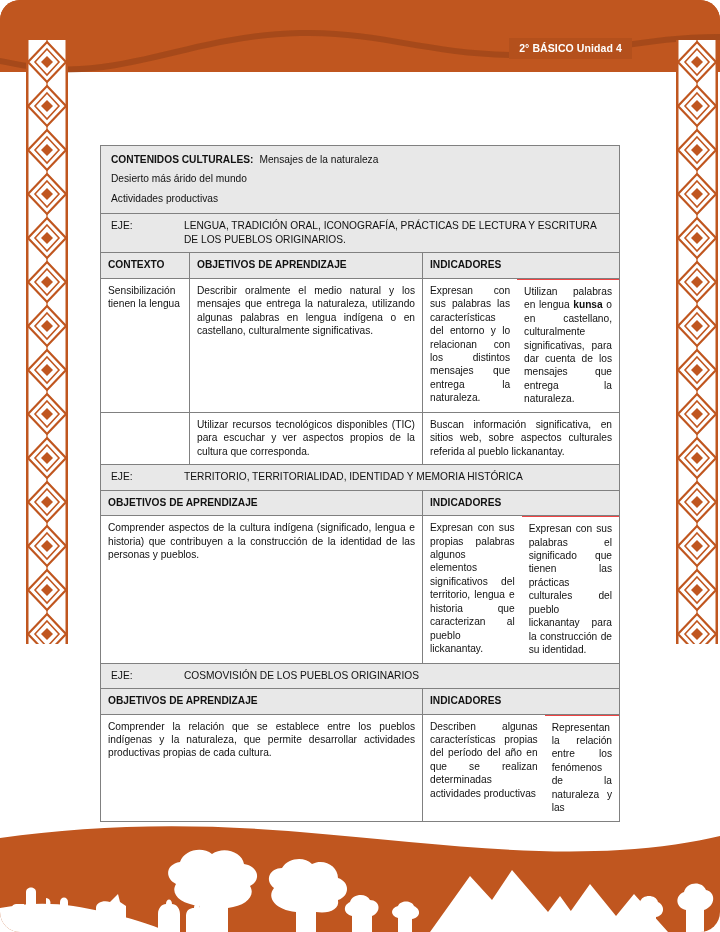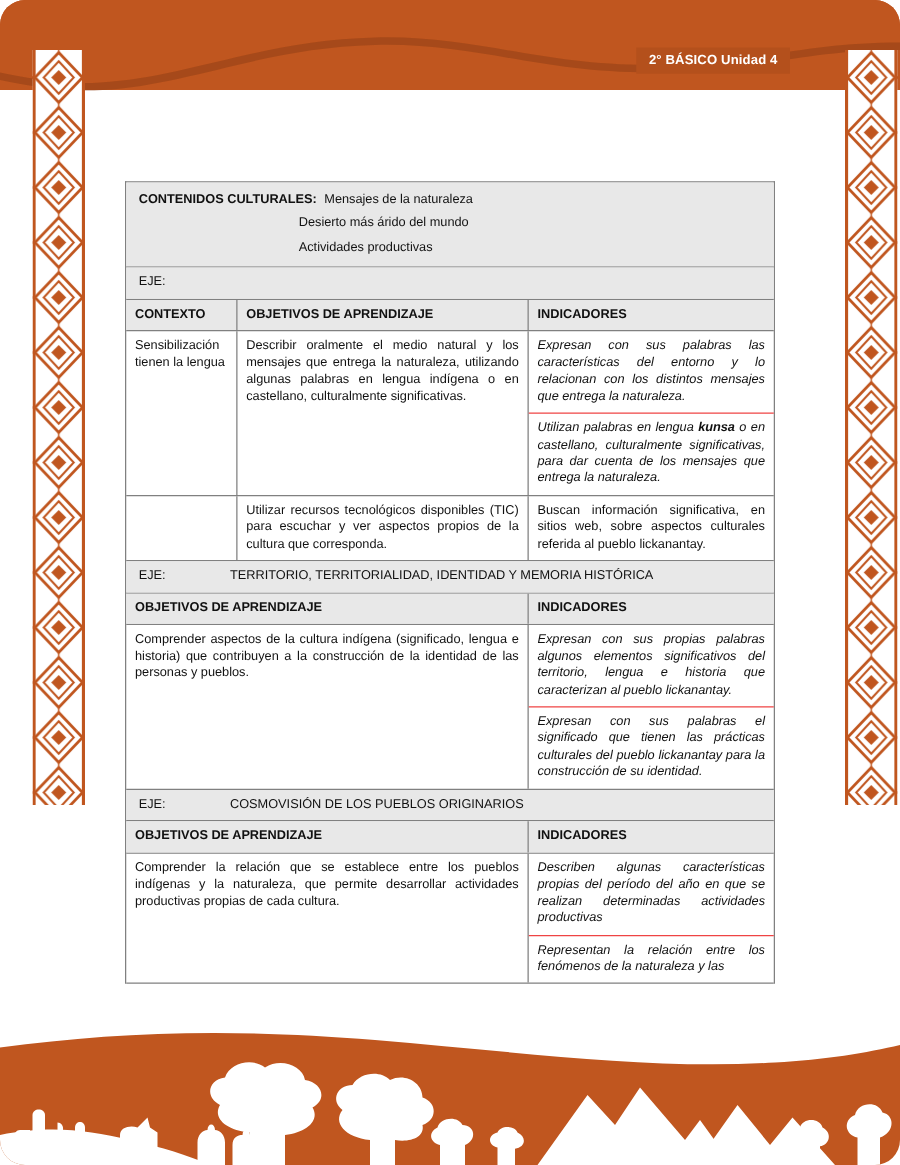--- a/index.html
+++ b/index.html
@@ -109,21 +109,21 @@
   }
   .cc-line:last-child { margin-bottom: 0; }
   .cc-label {
     font-weight: bold;
     white-space: nowrap;
     margin-right: 6px;
   }
   .cc-value {
     margin-left: 0;
   }
-  .cc-indent { margin-left: 128px; }
+  .cc-indent { }
 
   
   .eje {
     padding: 5px 9px 6px 10px;
     font-weight: normal;
     display: flex;
     gap: 29px;
   }
   .eje-label {
     width: 44px;
@@ -134,23 +134,21 @@
   
   .w-ctx { width: 88px; flex: 0 0 88px; }
   .w-oa  { width: 233px; flex: 0 0 233px; }
   .w-ind { flex: 1; }
   .w-oa-wide { width: 321px; flex: 0 0 321px; }
   .w-ind-narrow { flex: 1; }
 
   
   .stack {
     display: flex;
-    flex-direction: column;
     box-sizing: border-box;
-    font-style: italic;
   }
   .sub {
     box-sizing: border-box;
     padding: 5px 7px 6px 7px;
   }
   .sub + .sub {
     border-top: 1px solid #ef4444;
   }
   .nb { border-left: 1px solid #808080; }
 </style>
@@ -211,20 +209,21 @@
         </div>
         <div class="cc-line">
           <span class="cc-indent">Actividades productivas</span>
         </div>
       </div>
     </div>
 
     <div class="row">
       <div class="cell shade eje" style="flex:1">
         <span class="eje-label">EJE:</span>
+        <span class="eje-text">LENGUA, TRADICIÓN ORAL, ICONOGRAFÍA, PRÁCTICAS DE LECTURA Y ESCRITURA DE LOS PUEBLOS ORIGINARIOS.</span>
       </div>
     </div>
 
     <div class="row">
       <div class="cell shade w-ctx bold">CONTEXTO</div>
       <div class="cell shade w-oa bold">OBJETIVOS DE APRENDIZAJE</div>
       <div class="cell shade w-ind bold">INDICADORES</div>
     </div>
 
     <div class="row">

